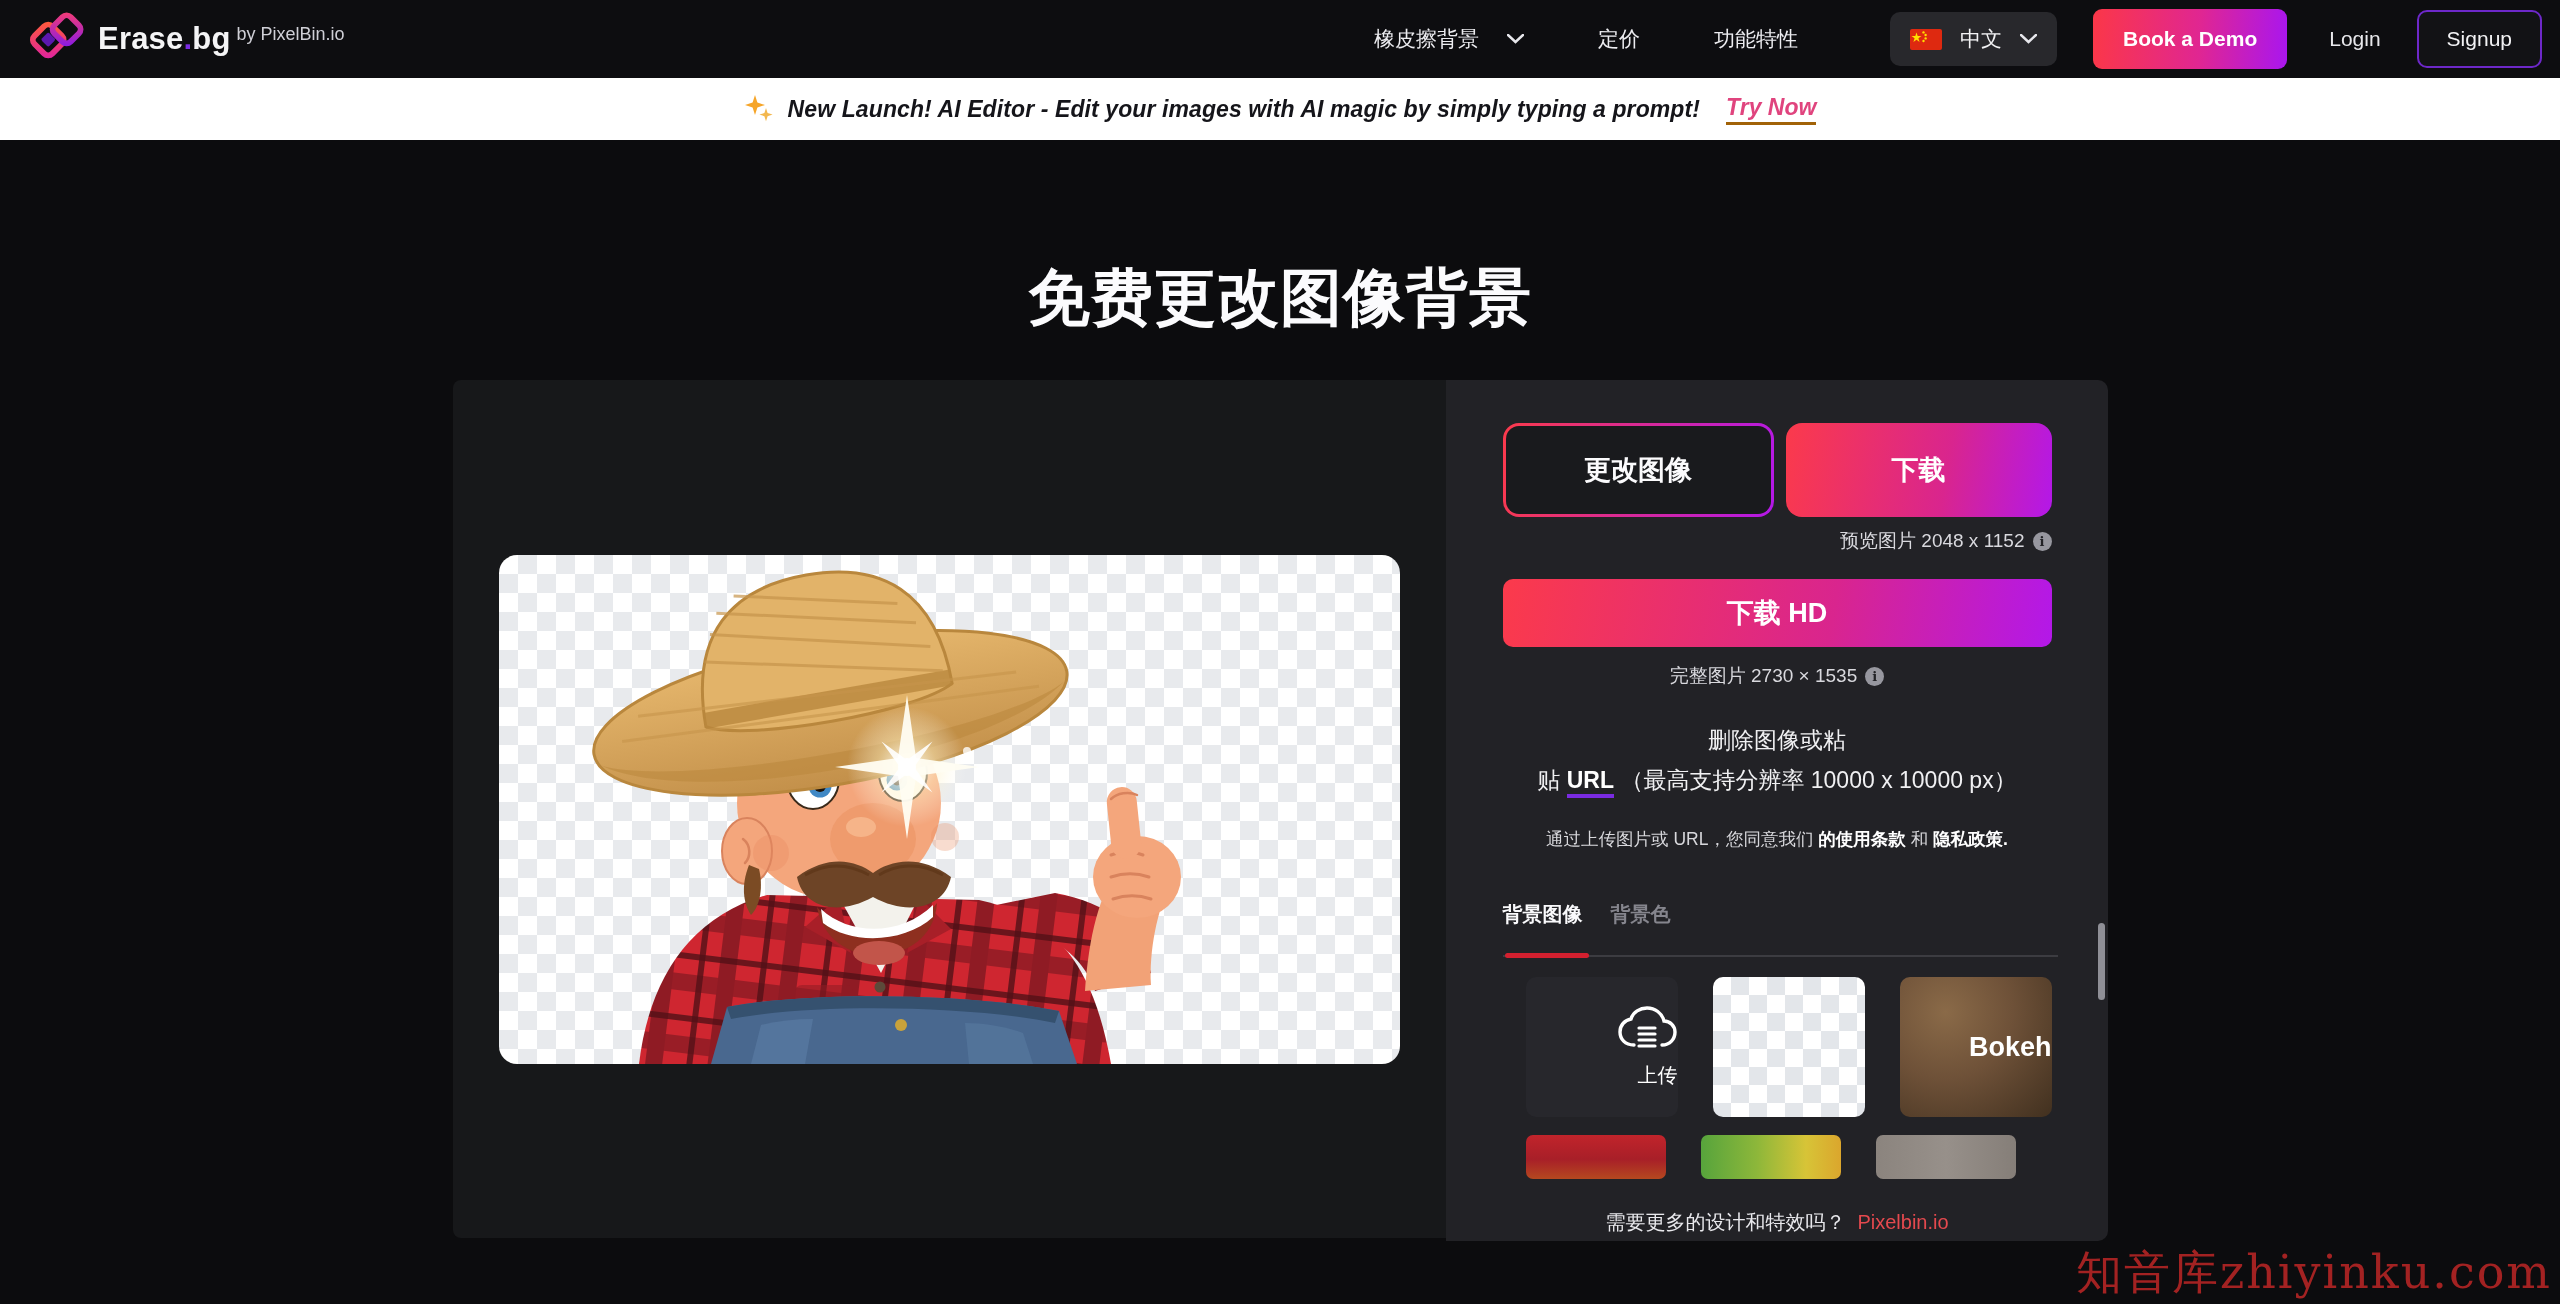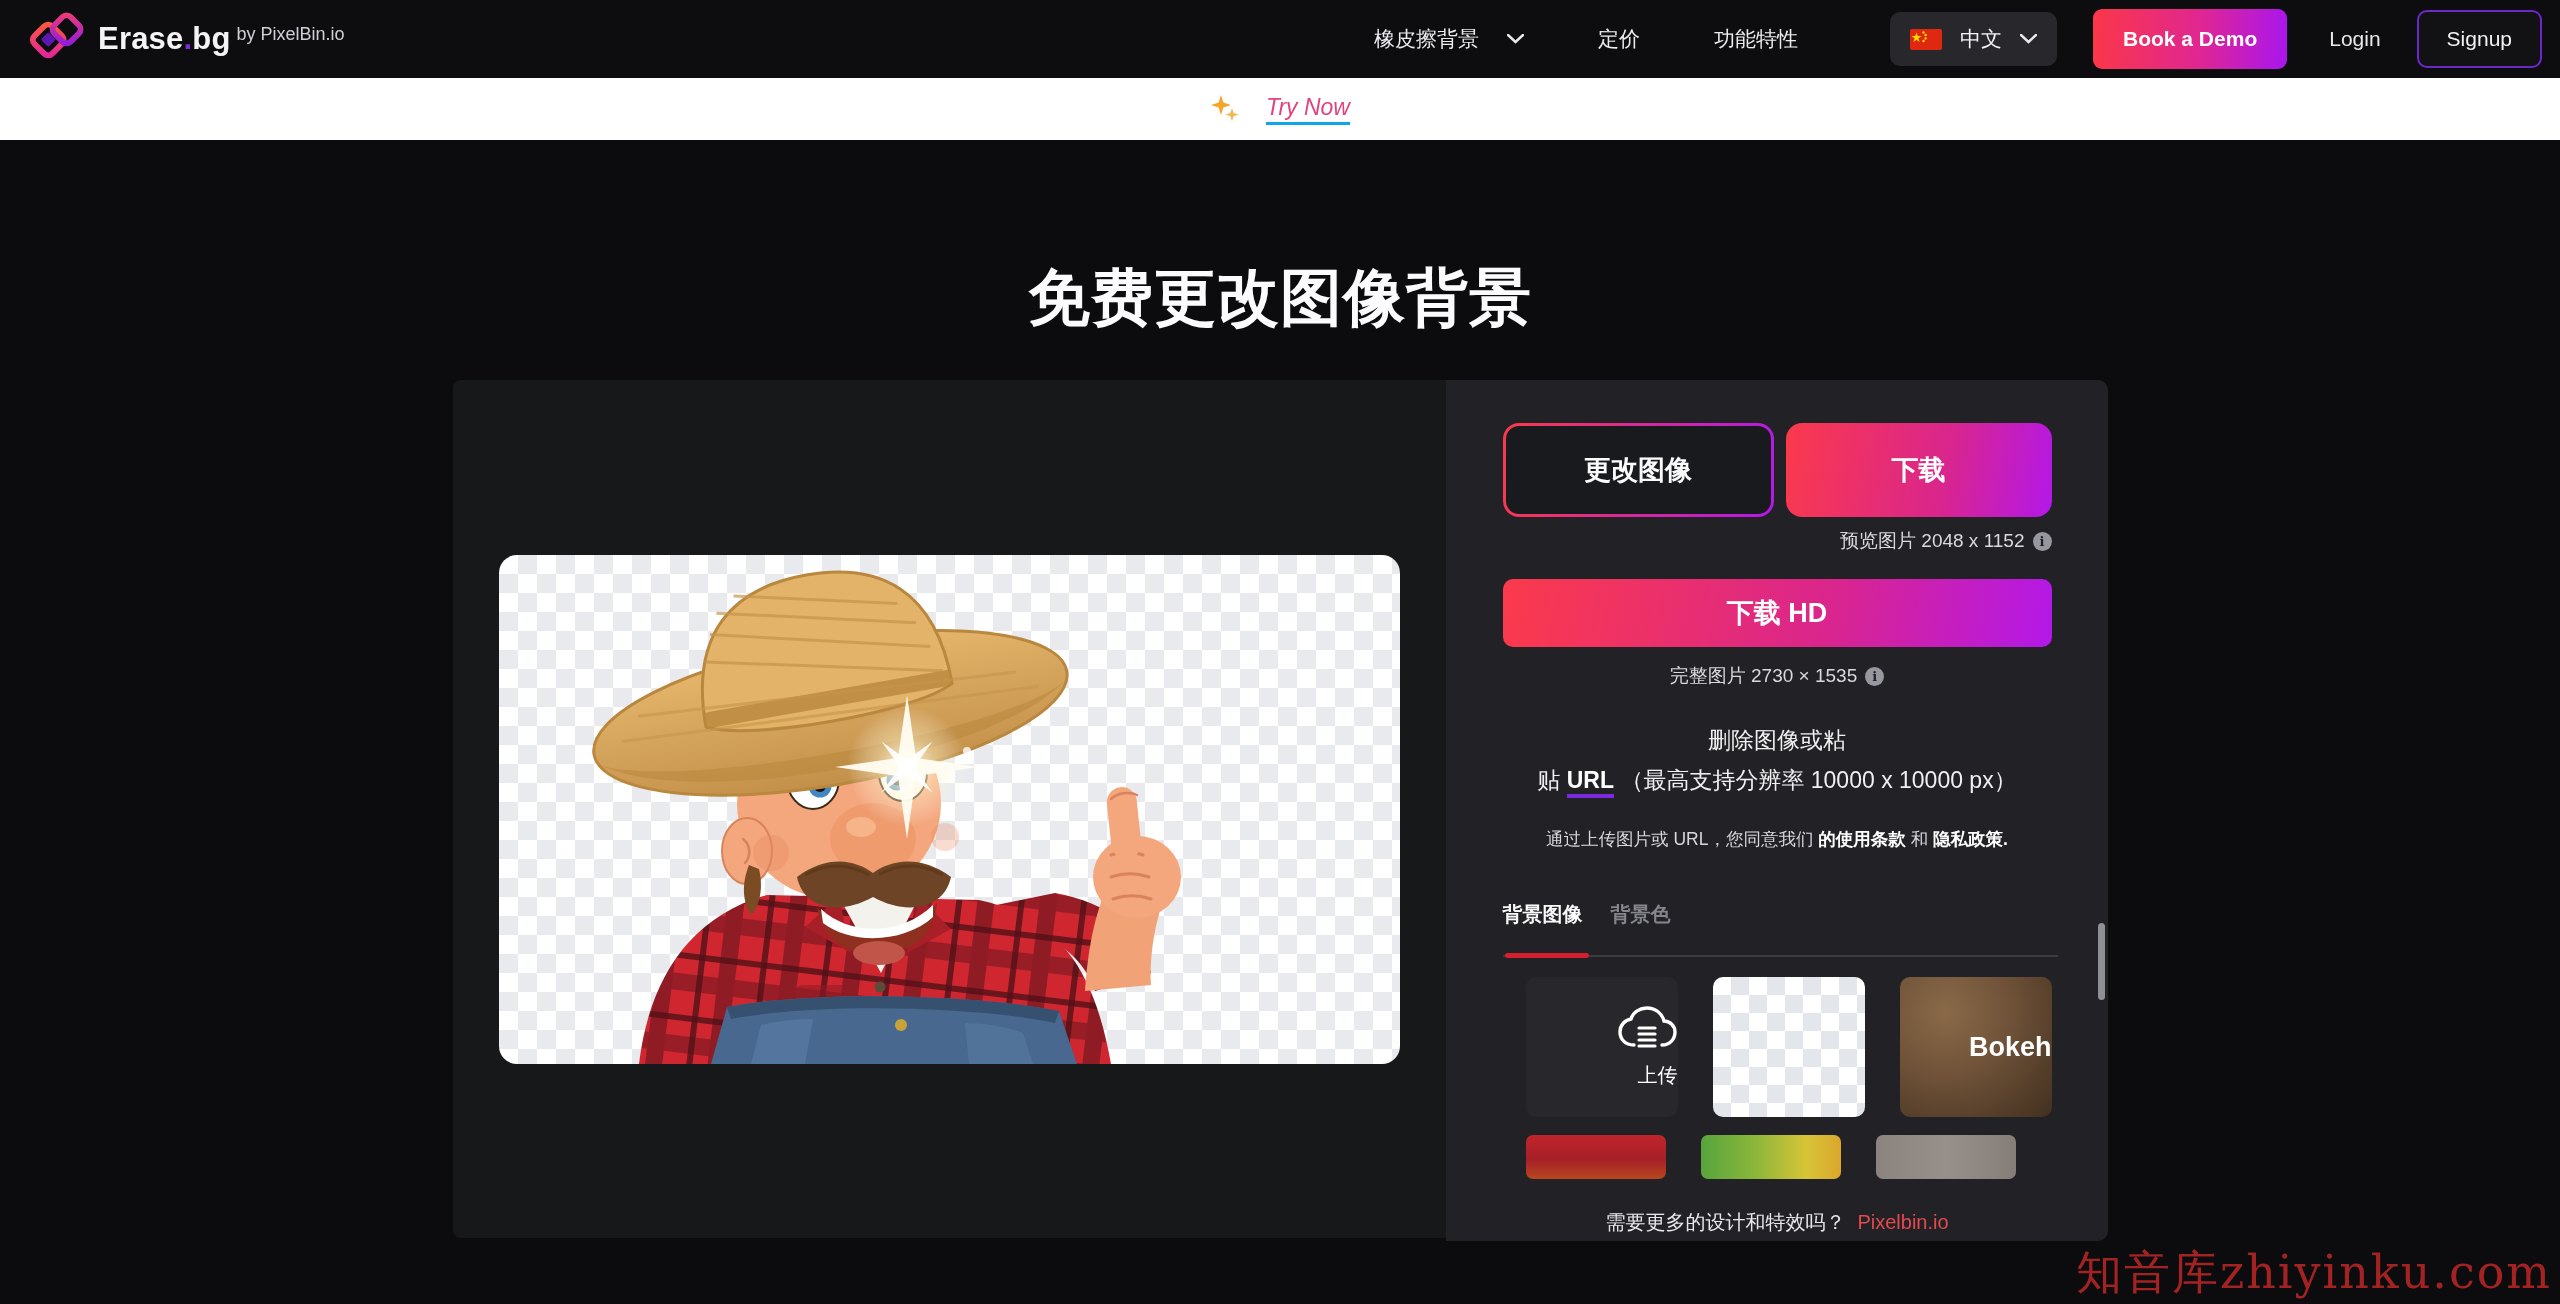--- a/index.html
+++ b/index.html
@@ -51,22 +51,22 @@
   }
 
   
   .announce {
     height:62px; background:#ffffff; display:flex; align-items:center; justify-content:center; gap:14px;
   }
   .announce-text {
     color:#15151a; font-size:23px; font-weight:700; font-style:italic; letter-spacing:.1px;
   }
   .try-now {
-    color:#e0447e; font-size:23px; font-weight:400; font-style:italic;
-    border-bottom:3px solid #0ea5e9; padding-bottom:1px; margin-left:12px; cursor:pointer;
+    color:#e0447e; font-size:23px; font-weight:700; font-style:italic;
+    border-bottom:3px solid #a16207; padding-bottom:1px; margin-left:12px; cursor:pointer;
     text-decoration:none; display:inline-block;
   }
   .sparkle-icon { width:30px; height:30px; display:flex; }
 
   
   .hero-title {
     margin-top:116px; text-align:center;
     font-size:62px; font-weight:800; color:#fbfbfd; letter-spacing:1px;
   }
 
@@ -243,20 +243,21 @@
   <button class="btn-signup">Signup</button>
 </div>
 
 <div class="announce">
   <span class="sparkle-icon">
     <svg viewBox="0 0 30 30">
       <path d="M11 1 L13.4 8.6 L21 11 L13.4 13.4 L11 21 L8.6 13.4 L1 11 L8.6 8.6 Z" fill="#f6a529"></path>
       <path d="M22 14 L23.6 19 L28.6 20.6 L23.6 22.2 L22 27.2 L20.4 22.2 L15.4 20.6 L20.4 19 Z" fill="#f3b84f"></path>
     </svg>
   </span>
+  <span class="announce-text">New Launch! AI Editor - Edit your images with AI magic by simply typing a prompt!</span>
   <a class="try-now">Try Now</a>
 </div>
 
 <h1 class="hero-title">免费更改图像背景</h1>
 
 <div class="cards">
 
   <div class="left-card">
     <div class="image-card">
       <svg viewBox="0 0 901 509">

